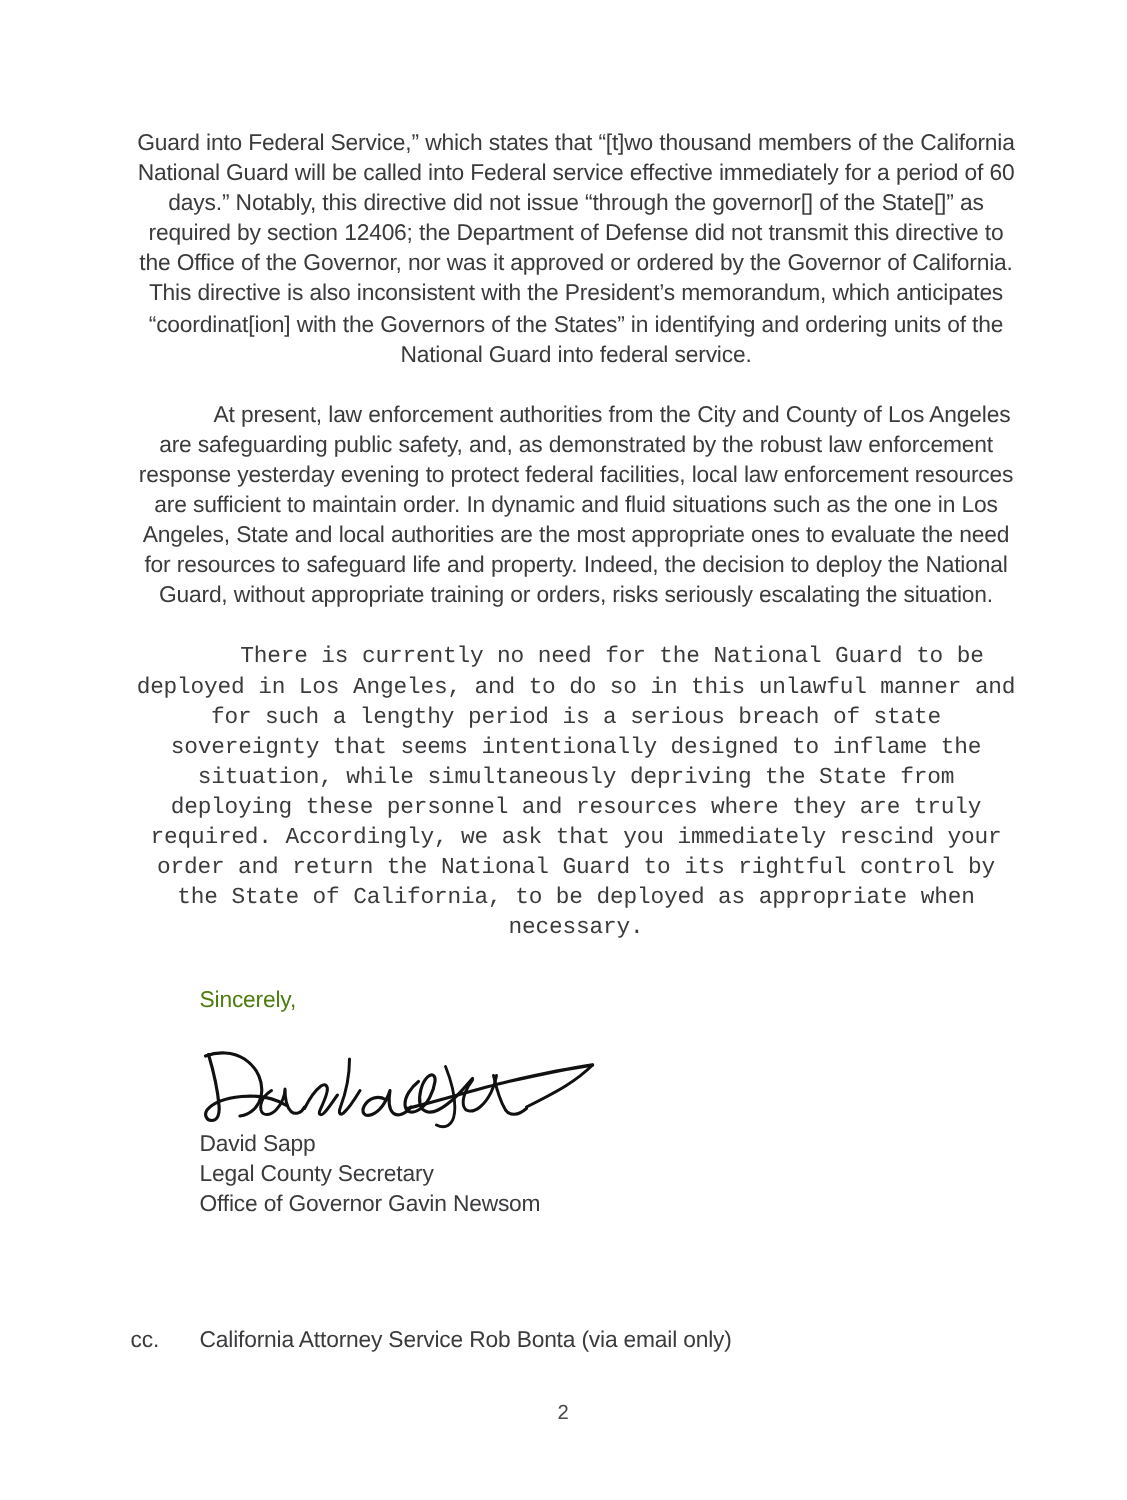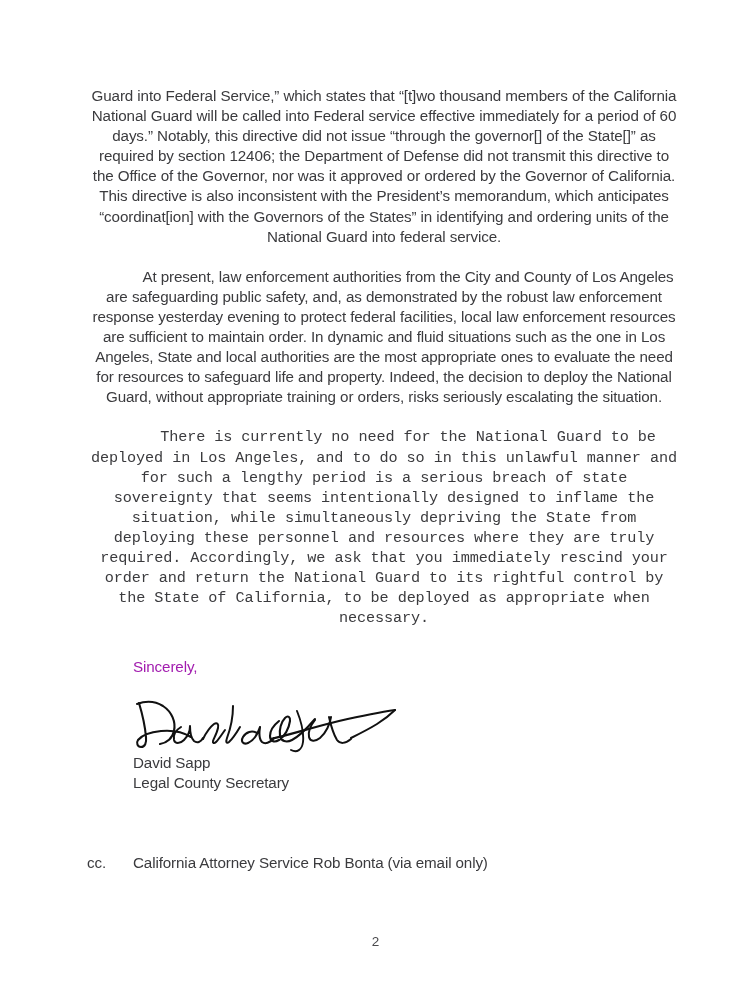--- a/index.html
+++ b/index.html
@@ -47,21 +47,21 @@
   .closing {
     position: absolute;
     left: 133px;
     top: 657px;
     width: 480px;
   }
   .closing-line {
     font-family: "Liberation Sans", sans-serif;
     font-size: 15.2px;
     line-height: 20.1px;
-    color: #a21caf;
+    color: #4d7c0f;
     letter-spacing: -0.12px;
   }
   .sig-wrap {
     position: relative;
     height: 56px;
     width: 320px;
     margin-top: 20px;
     margin-bottom: 0px;
   }
   .sig-wrap svg {
@@ -79,21 +79,21 @@
     line-height: 20.1px;
     color: #3b3b3e;
     letter-spacing: -0.12px;
     white-space: nowrap;
   }
 
   
   .cc-row {
     position: absolute;
     left: 87px;
-    top: 853px;
+    top: 884px;
     display: flex;
     align-items: baseline;
   }
   .cc-label {
     width: 46px;
     flex: 0 0 46px;
     font-family: "Liberation Sans", sans-serif;
     font-size: 15.2px;
     line-height: 20.1px;
     color: #3b3b3e;
@@ -150,20 +150,21 @@
           <path d="M200 20 C202 29, 205 38, 208 43 C211 47, 216 47, 222 42" stroke-width="2"></path>
           <path d="M142 42 C160 38, 185 30, 210 24 C232 19, 252 15, 266 13" stroke-width="2.2"></path>
           <path d="M222 41 C230 37, 240 32, 248 27 C256 22, 262 17, 266 13" stroke-width="2"></path>
         </g>
       </svg>
     </div>
 
     <div class="signer-block">
       <div class="signer-line">David Sapp</div>
       <div class="signer-line">Legal County Secretary</div>
+      <div class="signer-line">Office of Governor Gavin Newsom</div>
     </div>
   </div>
 
   <div class="cc-row">
     <span class="cc-label">cc.</span>
     <span class="cc-text">California Attorney Service Rob Bonta (via email only)</span>
   </div>
 
   <div class="page-number">2</div>
 

